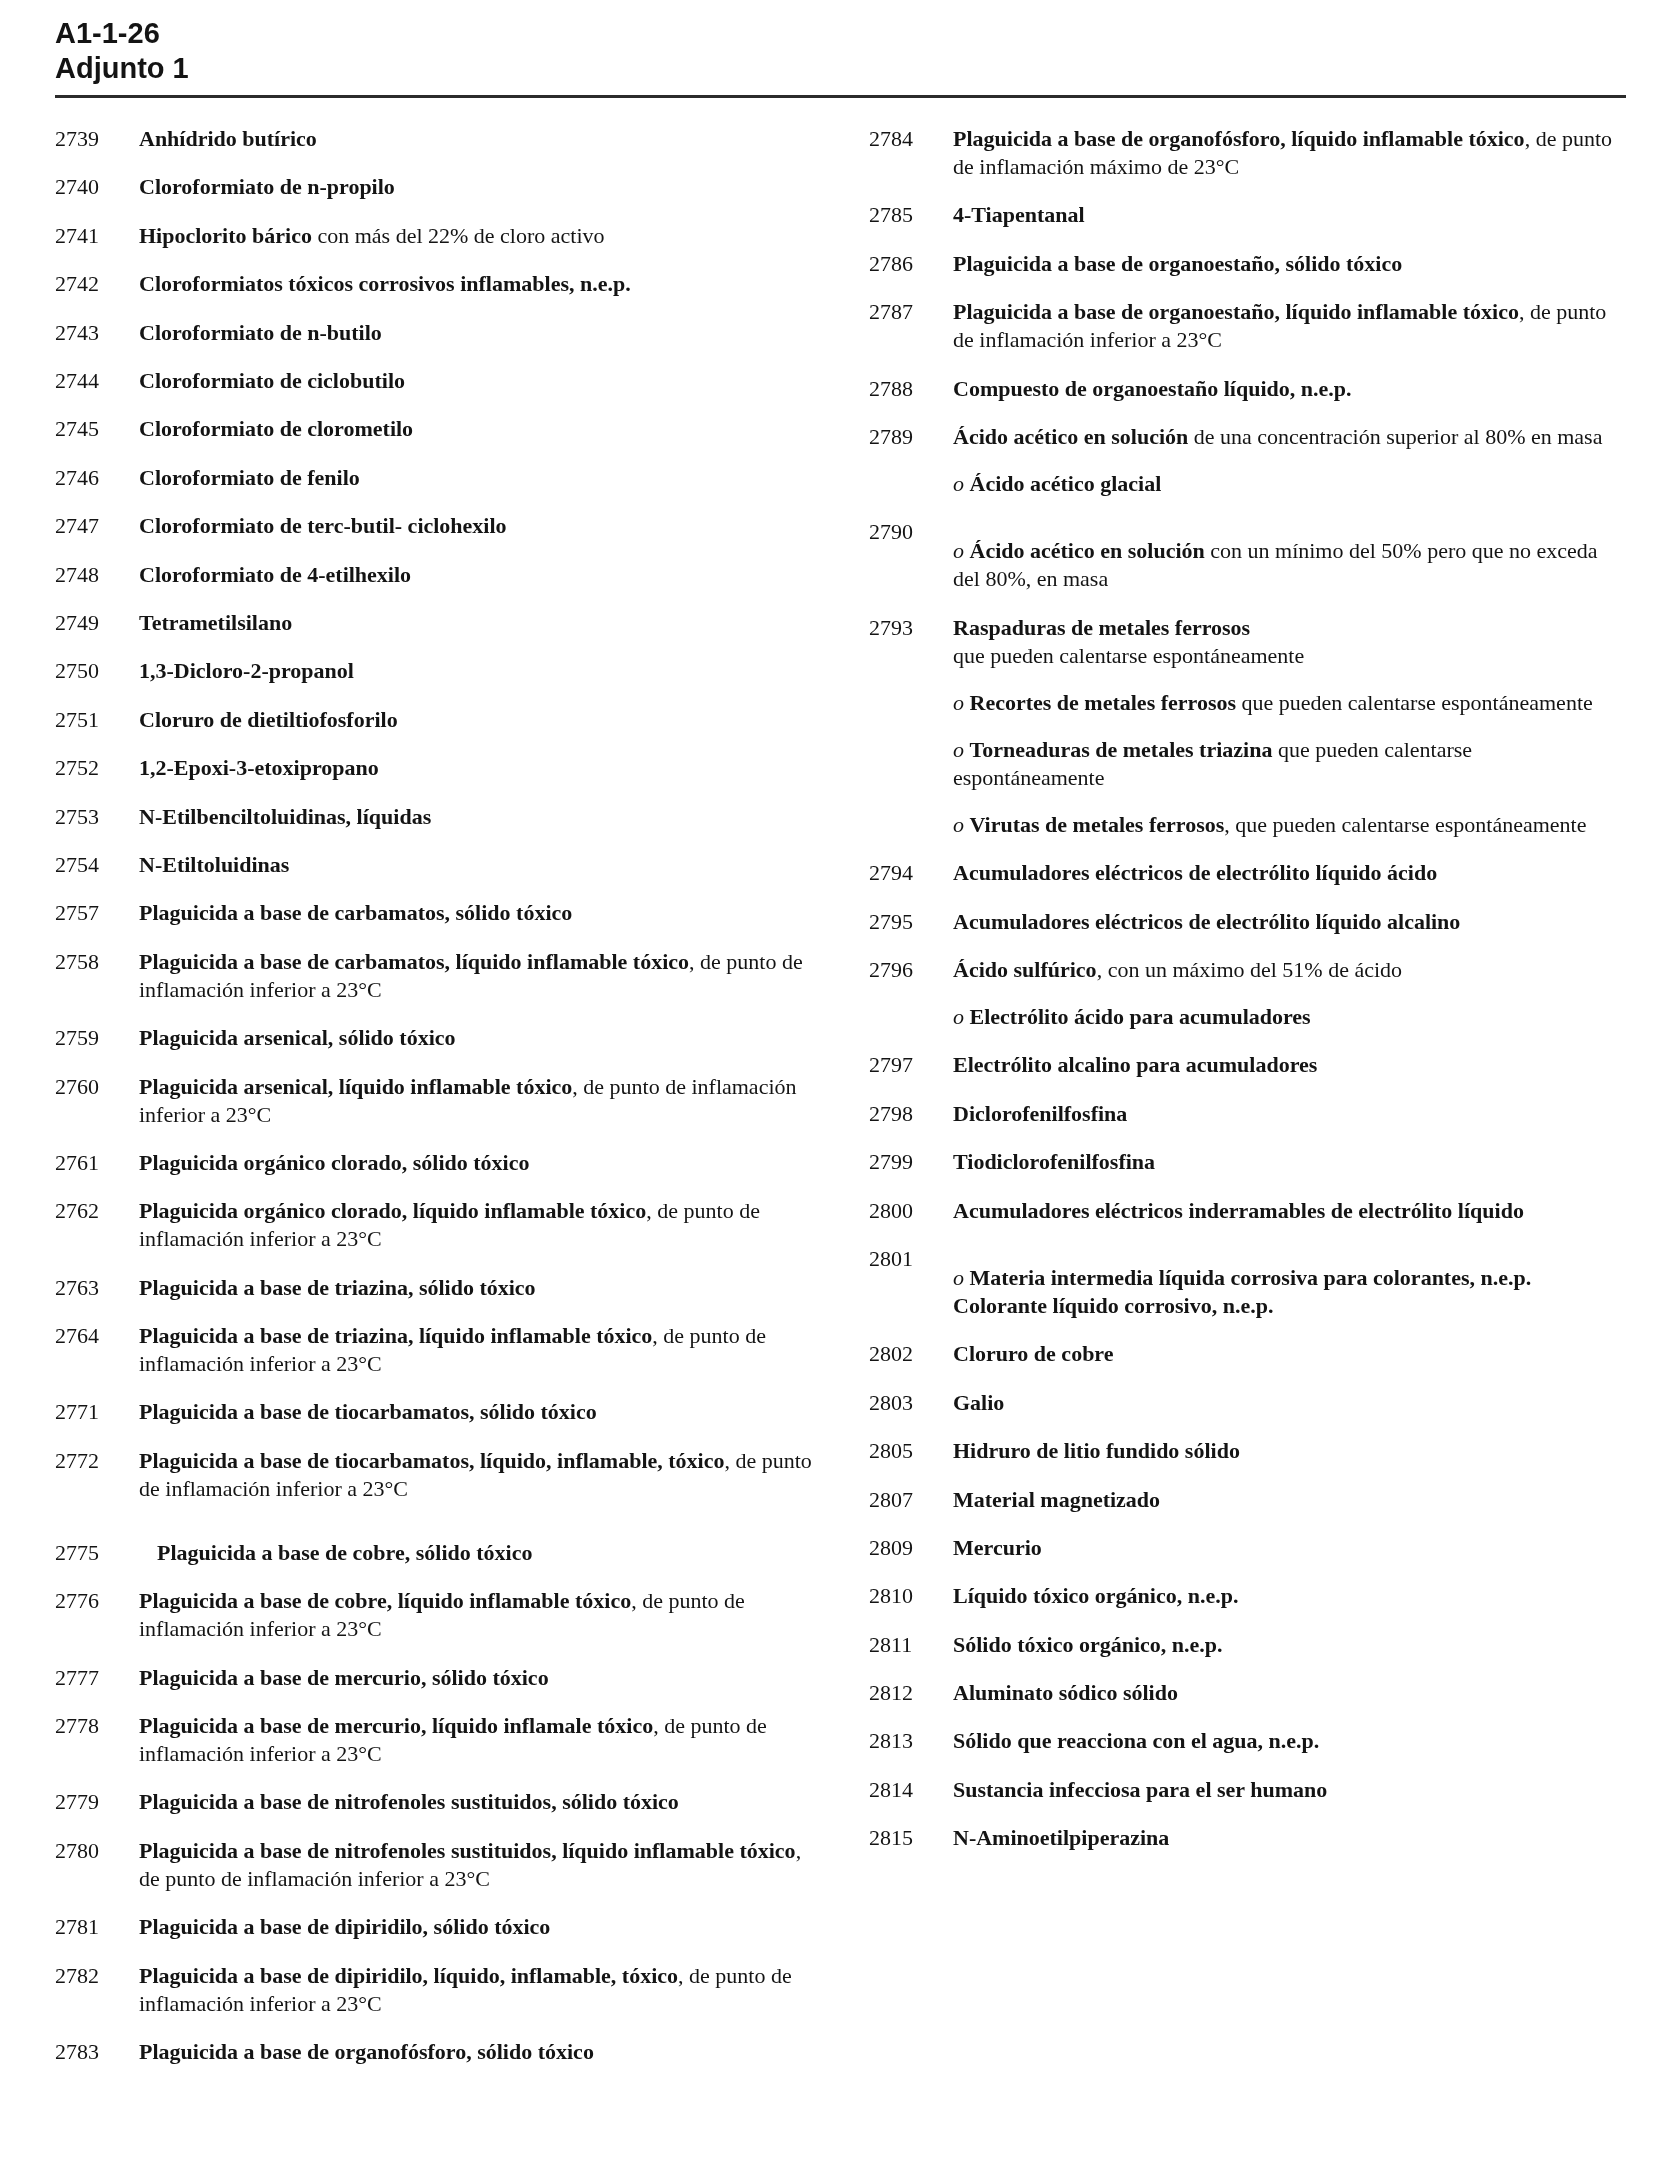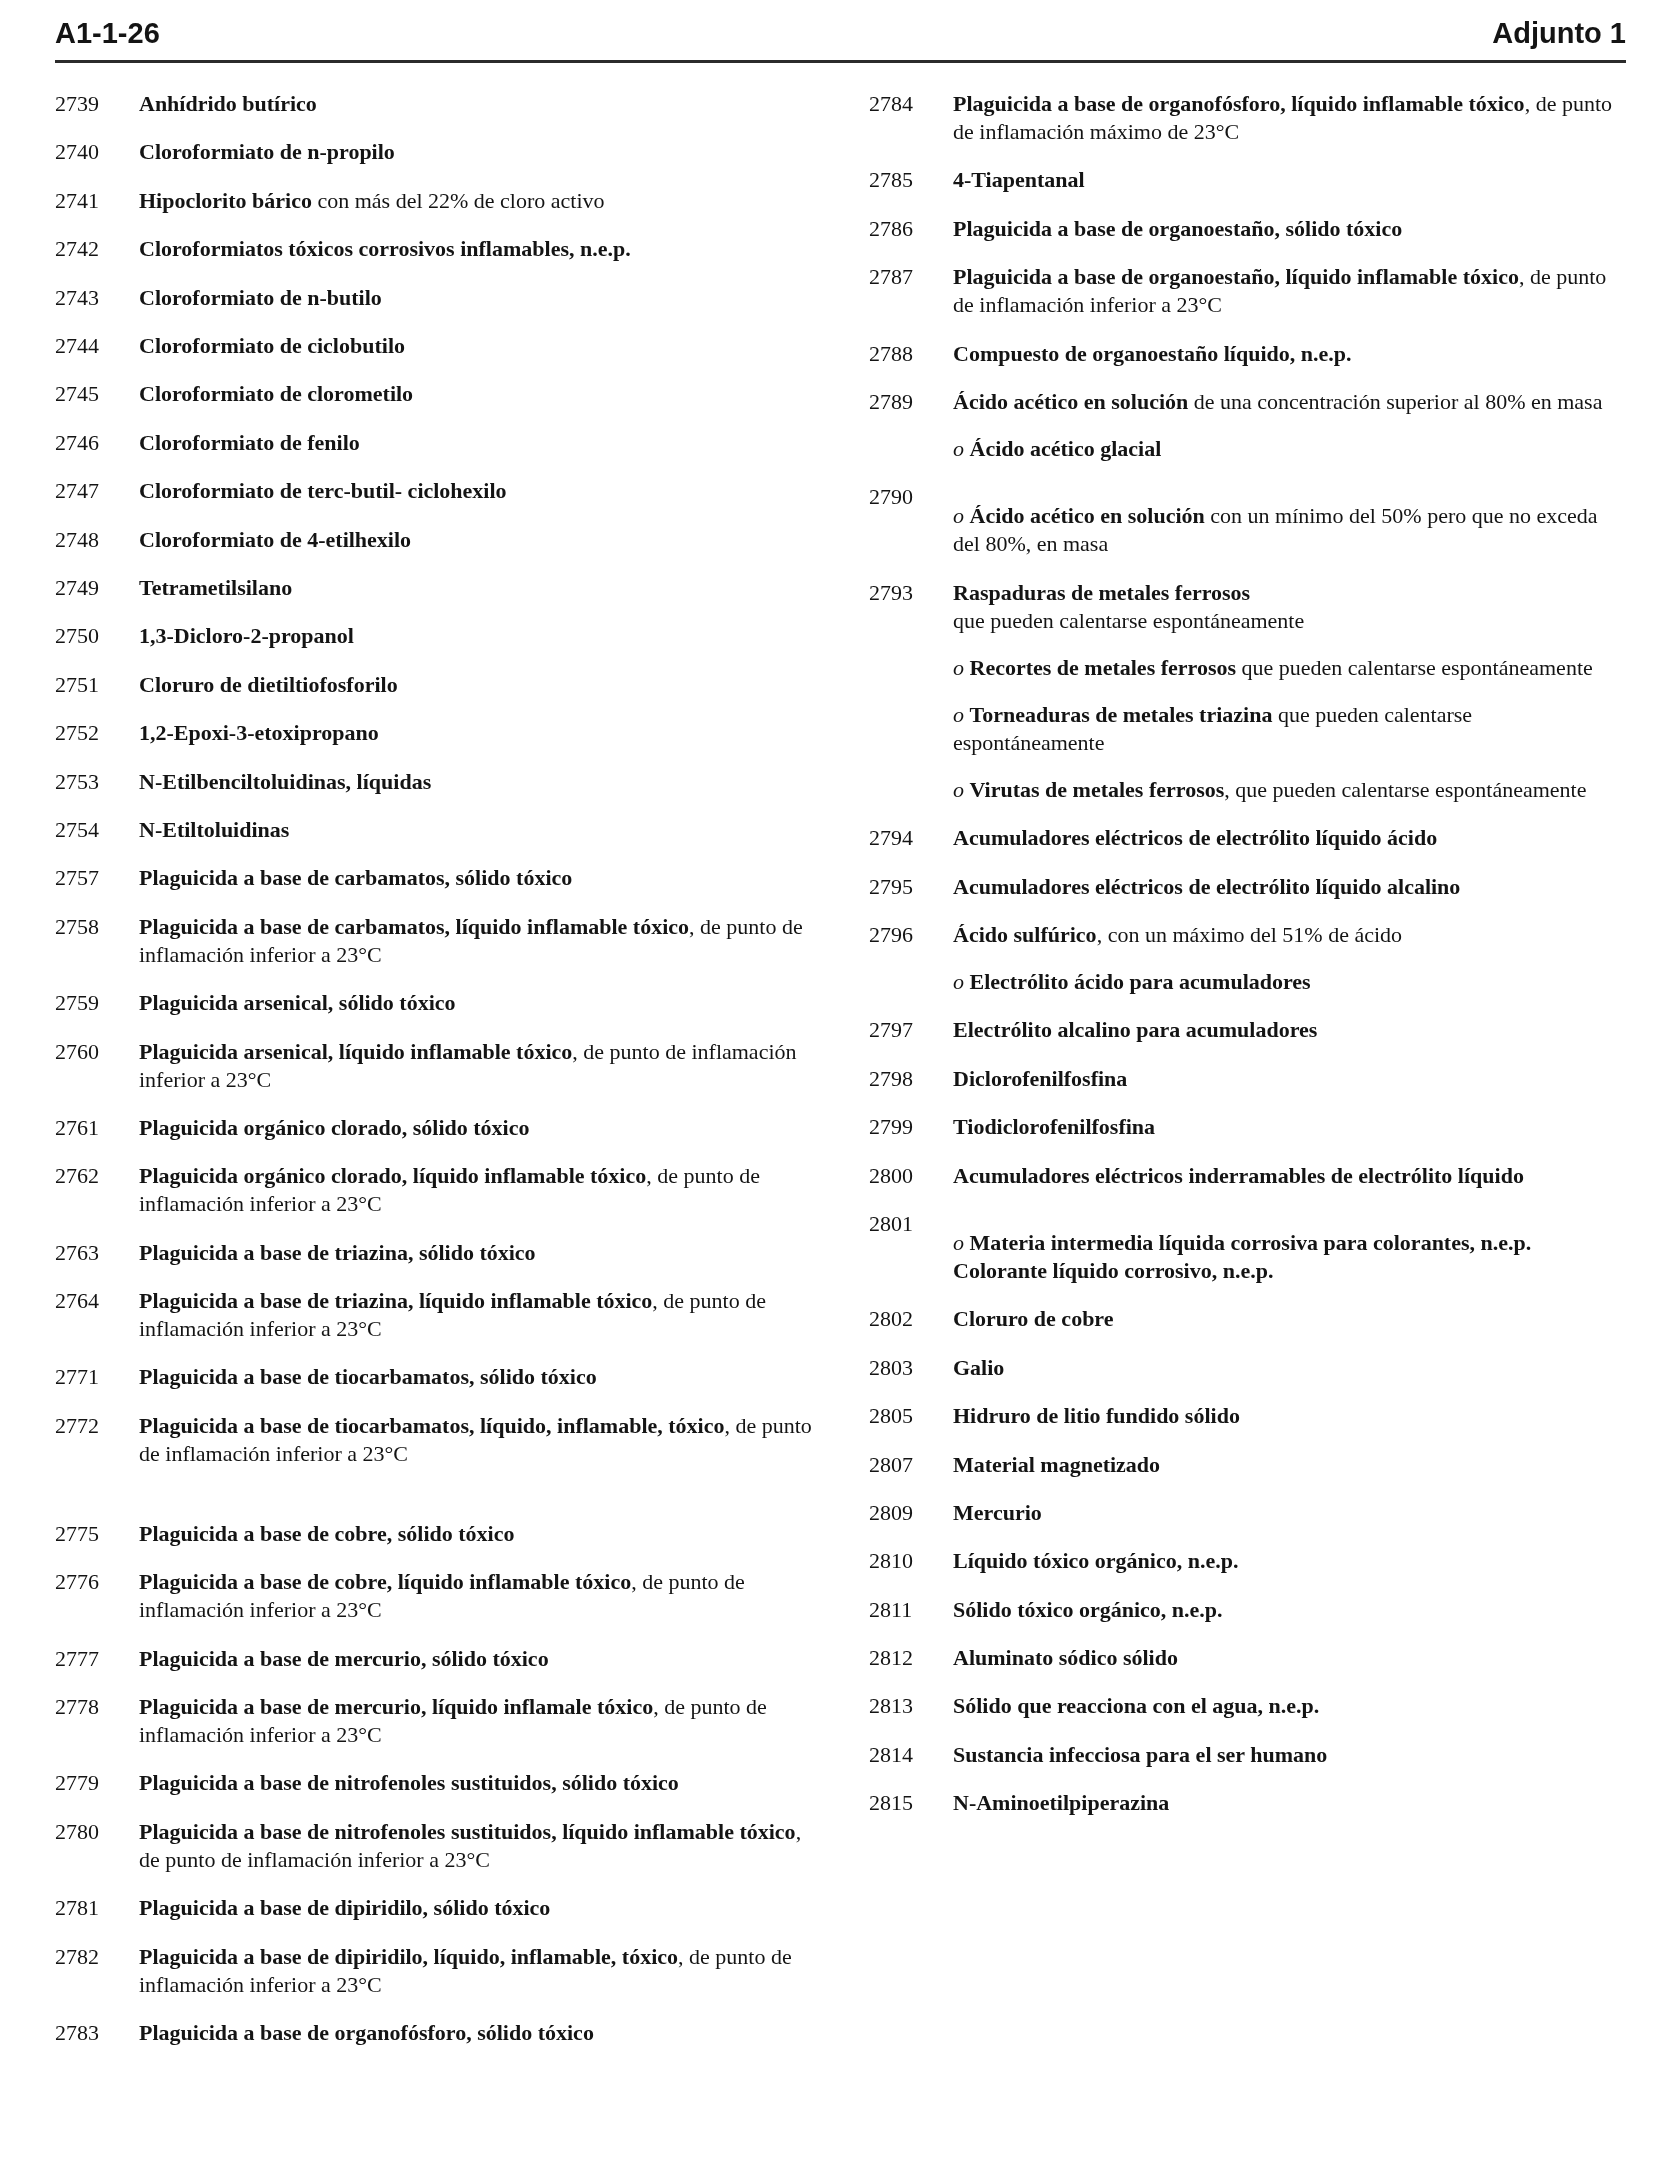--- a/index.html
+++ b/index.html
@@ -16,25 +16,26 @@
   .hdr {
     display: flex;
     justify-content: space-between;
     align-items: baseline;
     font-family: "Liberation Sans", "DejaVu Sans", sans-serif;
     font-weight: bold;
     font-size: 29px;
     line-height: 35px;
     padding-bottom: 9.4px;
     border-bottom: 3.1px solid #2b2b2b;
+    flex-direction: column;
   }
   .cols { display: flex; gap: 57px; margin-top: 27px; }
   .col { flex: 1 1 0; min-width: 0; }
   .entry { display: flex; margin-bottom: 20.4px; }
-  .entry.gap { margin-top: 52px; }
+  .entry.gap { margin-top: 36px; gap: 18px; }
   .num { flex: 0 0 57px; margin-right: 27px; }
   .txt { flex: 1; min-width: 0; }
   .para { margin: 0; }
   .para.sub { margin-top: 19px; }
   .pt-b { font-weight: bold; }
   .pt-i { font-style: italic; }
 </style>
 </head>
 <body>
 

